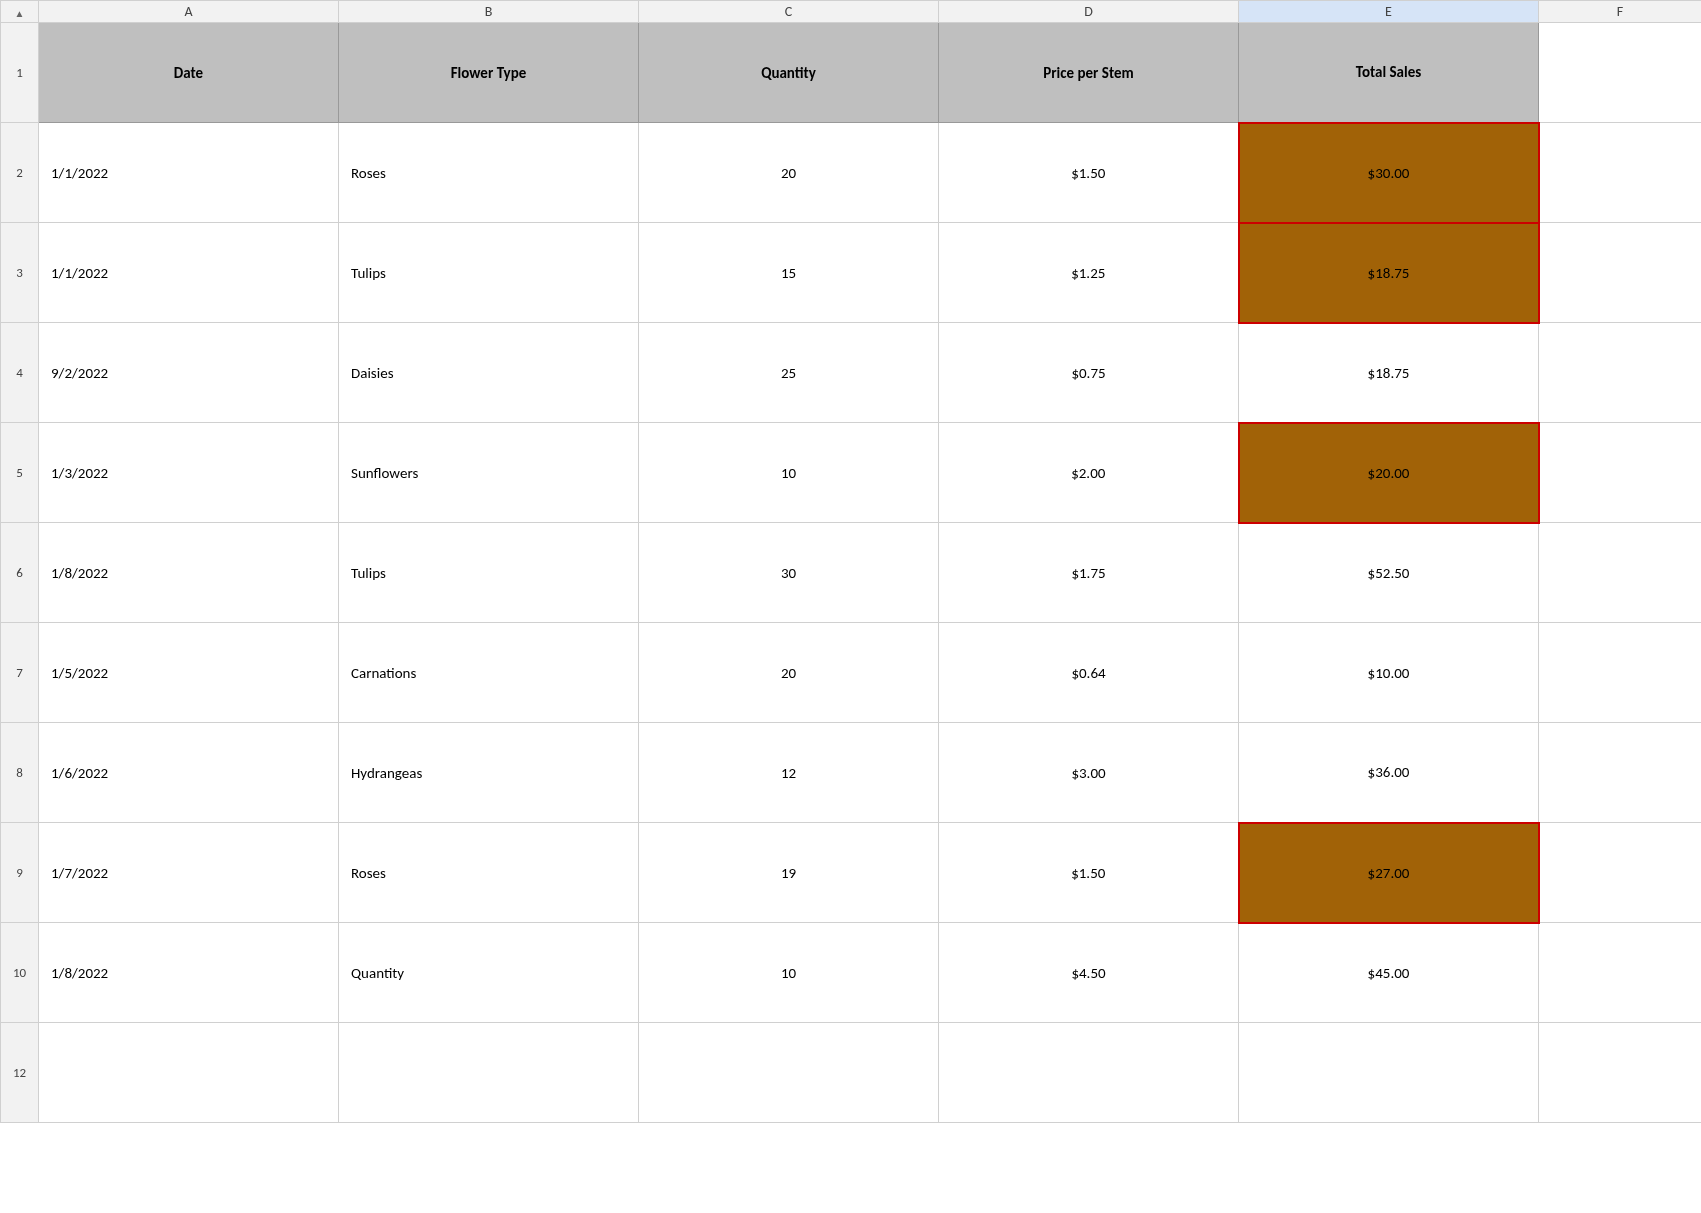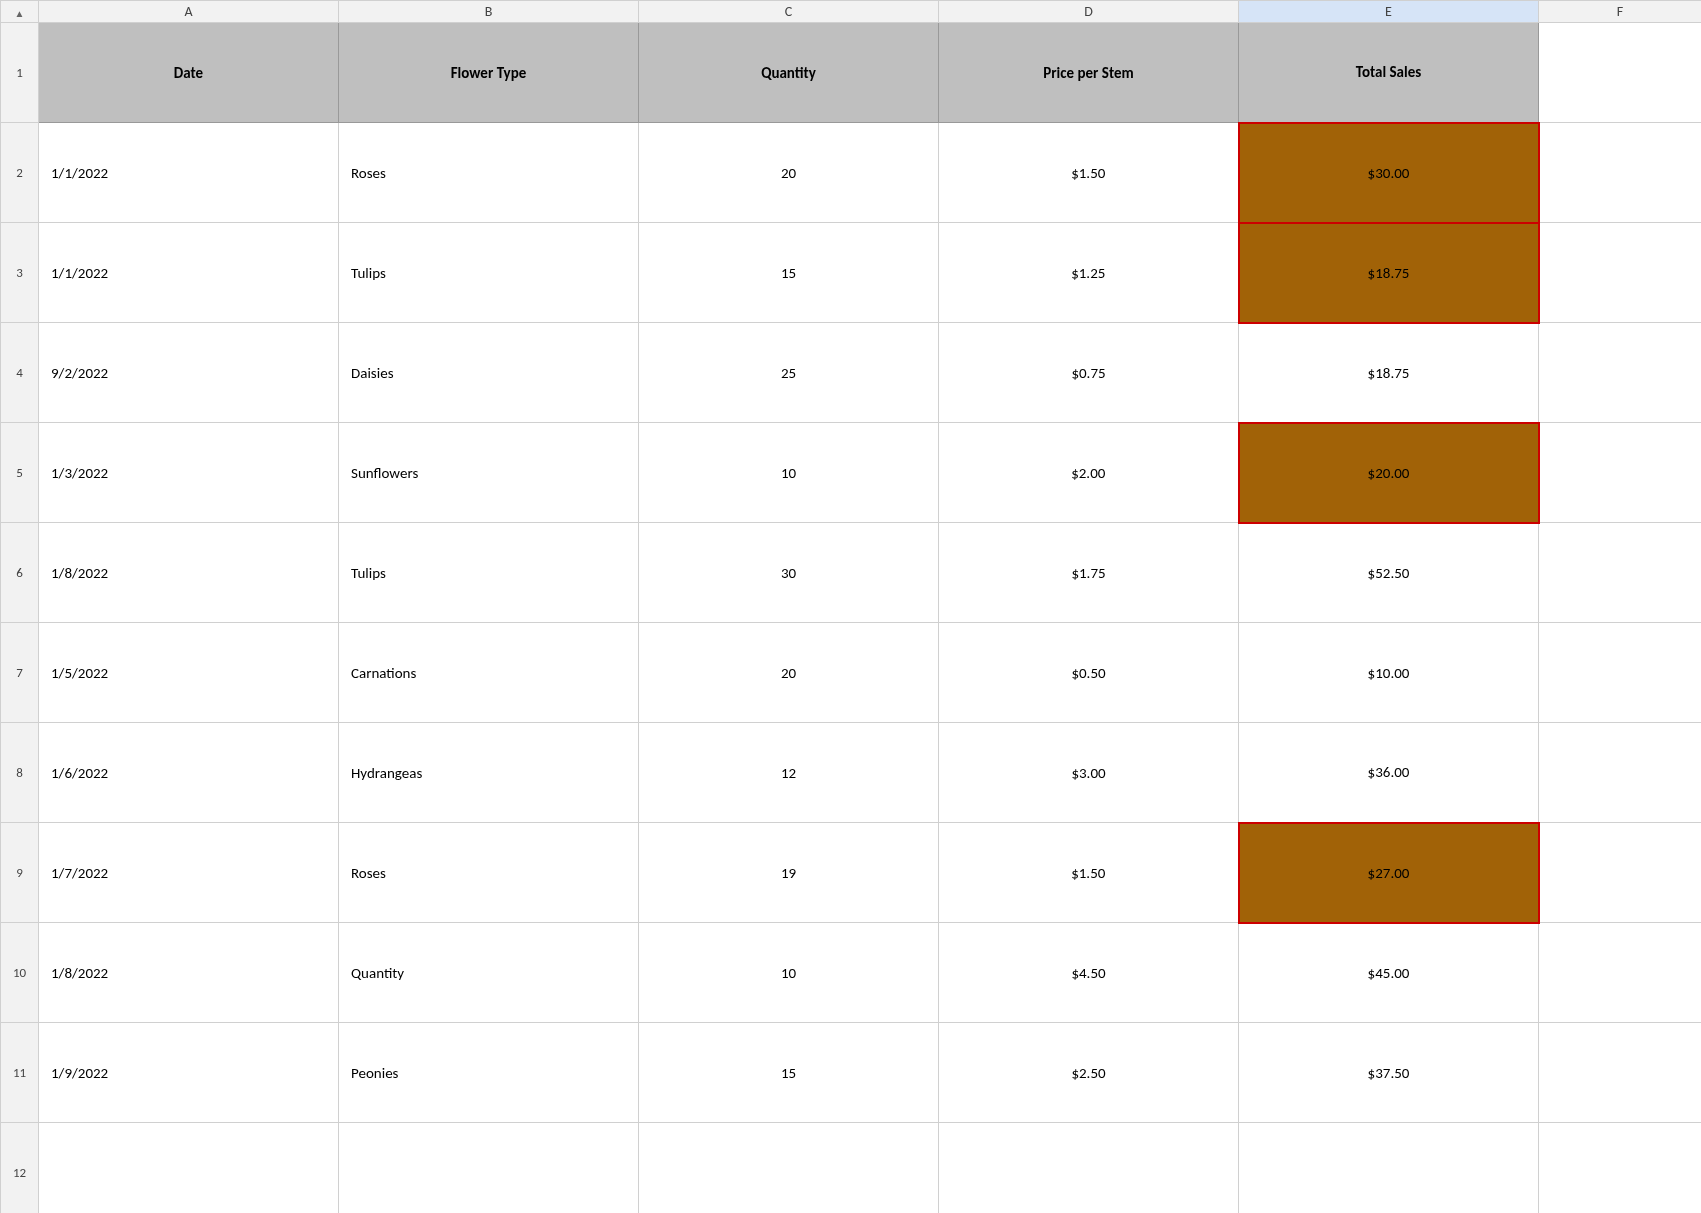--- a/index.html
+++ b/index.html
@@ -192,21 +192,21 @@
           <td class="data-cell cell-right">30</td>
           <td class="data-cell cell-right">$1.75</td>
           <td class="data-cell cell-right">$52.50</td>
           <td class="data-cell"></td>
         </tr>
         <tr>
           <td class="row-num">7</td>
           <td class="data-cell cell-center">1/5/2022</td>
           <td class="data-cell cell-center">Carnations</td>
           <td class="data-cell cell-right">20</td>
-          <td class="data-cell cell-right">$0.50</td>
+          <td class="data-cell cell-right">$0.64</td>
           <td class="data-cell cell-right">$10.00</td>
           <td class="data-cell"></td>
         </tr>
         <tr>
           <td class="row-num">8</td>
           <td class="data-cell cell-center">1/6/2022</td>
           <td class="data-cell cell-center">Hydrangeas</td>
           <td class="data-cell cell-right">12</td>
           <td class="data-cell cell-right">$3.00</td>
           <td class="data-cell cell-right">$36.00</td>
@@ -224,29 +224,20 @@
         <tr>
           <td class="row-num">10</td>
           <td class="data-cell cell-center">1/8/2022</td>
           <td class="data-cell cell-center">Quantity</td>
           <td class="data-cell cell-right">10</td>
           <td class="data-cell cell-right">$4.50</td>
           <td class="data-cell cell-right">$45.00</td>
           <td class="data-cell"></td>
         </tr>
         <tr>
-          <td class="row-num">11</td>
-          <td class="data-cell cell-center">1/9/2022</td>
-          <td class="data-cell cell-center">Peonies</td>
-          <td class="data-cell cell-right">15</td>
-          <td class="data-cell cell-right">$2.50</td>
-          <td class="data-cell cell-right">$37.50</td>
-          <td class="data-cell"></td>
-        </tr>
-        <tr>
           <td class="row-num">12</td>
           <td class="data-cell"></td>
           <td class="data-cell"></td>
           <td class="data-cell"></td>
           <td class="data-cell"></td>
           <td class="data-cell"></td>
           <td class="data-cell"></td>
         </tr>
       </tbody>
   </table>

